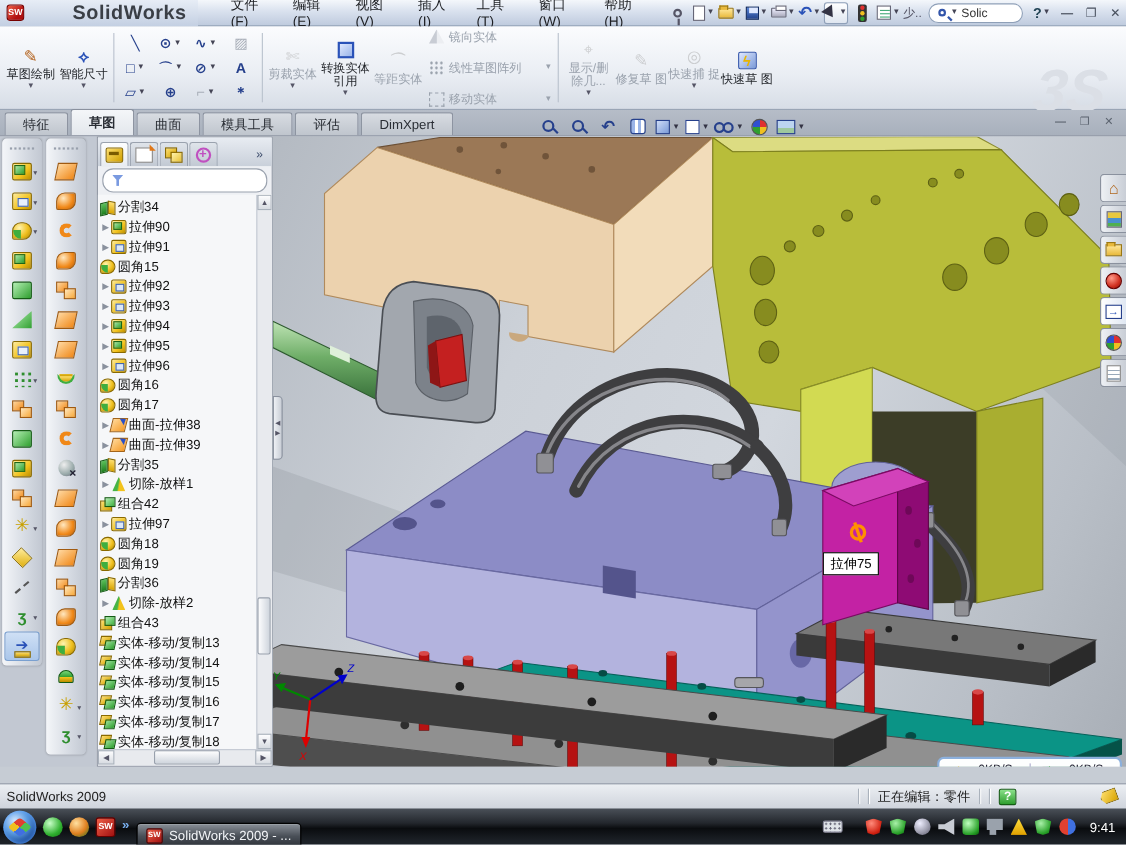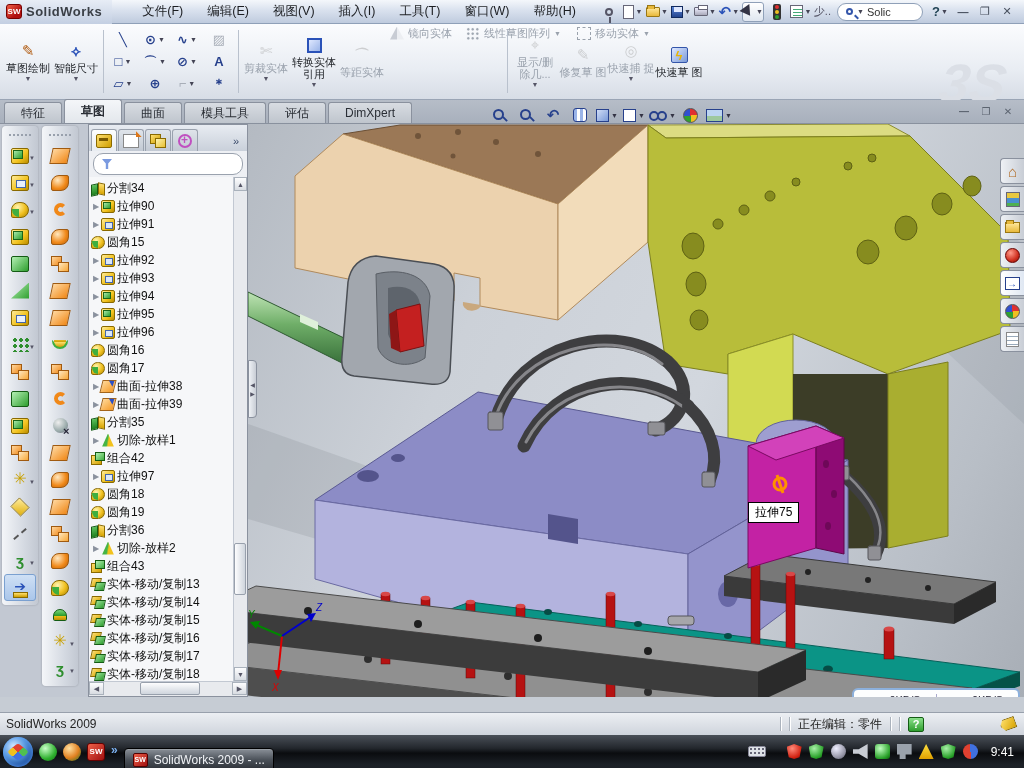--- a/index.html
+++ b/index.html
@@ -9,21 +9,21 @@
 
   
   #titlebar{position:absolute;left:0;top:0;width:1024px;height:24px;
     background:linear-gradient(#f4f7fb,#d9e1ee 45%,#bfcbde);border-bottom:1px solid #8fa0b8;
     display:flex;align-items:center;}
   #logo{display:flex;align-items:center;gap:4px;padding:0 10px 0 6px;height:24px;
     background:linear-gradient(#e7edf6,#c3cfe2);}
   .sw-badge{width:16px;height:15px;border-radius:3px;background:linear-gradient(135deg,#f06048,#b01010 70%);
     color:#fff;font-size:8px;font-weight:bold;display:flex;align-items:center;justify-content:center;
     border:1px solid #700;}
-  .logo-text{font-size:13px;font-weight:bold;color:#3a3f46;letter-spacing:.5px;}
+  .logo-text{font-size:18px;font-weight:bold;color:#3a3f46;letter-spacing:.5px;margin-left:40px;}
   #menubar{display:flex;align-items:center;margin-left:18px;}
   .menu-item{padding:3px 12px;font-size:12.5px;color:#1c1e22;cursor:default;}
   #tb-right{display:flex;align-items:center;margin-left:10px;gap:2px;}
   .tbtn{width:22px;height:20px;display:flex;align-items:center;justify-content:center;position:relative;border-radius:3px;}
   .tbtn.boxed{border:1px solid #8fa0b8;background:linear-gradient(#fff,#dfe6f0);}
   .dd{font-size:7px;color:#445;margin-left:1px;}
   .ico-pin{width:8px;height:8px;border:2px solid #556;border-radius:50%;position:relative;}
   .ico-pin::after{content:"";position:absolute;left:2px;top:7px;width:2px;height:6px;background:#556;}
   .ico-newdoc{width:11px;height:14px;background:#fff;border:1px solid #667;}
   .ico-folder{width:14px;height:10px;background:linear-gradient(#ffe79a,#e8b93c);border:1px solid #9a7714;border-radius:1px;position:relative;}
@@ -56,21 +56,21 @@
   .bigbtn.disabled .lbl{color:#9aa2ad;text-align:center;}
   .cmd-ic{width:22px;height:20px;display:flex;align-items:center;justify-content:center;font-size:15px;}
   .ic-sketch{color:#b05a10;font-weight:bold;}
   .ic-smartdim{color:#2a52b8;font-weight:bold;}
   .ic-convert{width:15px;height:15px;border:2px solid #2a52b8;background:linear-gradient(135deg,#dfe8ff,#9ab4e8);}
   .ic-rapid{width:17px;height:16px;background:linear-gradient(135deg,#dfe8ff,#7a9ad8);border:1px solid #35a;border-radius:2px;
      color:#e8b400;font-weight:bold;font-size:13px;display:flex;align-items:center;justify-content:center;}
   #sketchgrid{display:grid;grid-template-columns:repeat(4,32px);grid-template-rows:repeat(3,22px);align-content:center;}
   .sg{display:flex;align-items:center;justify-content:center;color:#26408c;font-size:13px;gap:1px;}
   .sg.disabled{color:#a8aeb8;}
-  .stack{display:flex;flex-direction:row;justify-content:space-between;gap:10px;width:118px;}
+  .stack{display:flex;flex-direction:column;justify-content:space-between;gap:2px;width:118px;}
   .stack .srow{display:flex;align-items:center;gap:4px;height:18px;}
   .srow .lbl{font-size:11px;color:#9aa2ad;white-space:nowrap;flex:1;}
   .srow .ddv{font-size:7px;color:#9aa2ad;margin-right:2px;}
   .mini-ic{width:14px;height:13px;flex:none;margin-left:4px;}
   .mi-mirror{background:linear-gradient(90deg,#c8ccd4 48%,#eceef2 52%);clip-path:polygon(0 100%,50% 0,100% 100%);}
   .mi-grid{background-image:radial-gradient(#9aa2ad 1.2px,transparent 1.3px);background-size:4.5px 4.5px;}
   .mi-move{border:1px dashed #9aa2ad;}
   #watermark{position:absolute;right:18px;top:26px;font-size:54px;font-style:italic;font-weight:bold;
     color:#dbdfe6;transform:skewX(-8deg);line-height:66px;pointer-events:none;}
 

